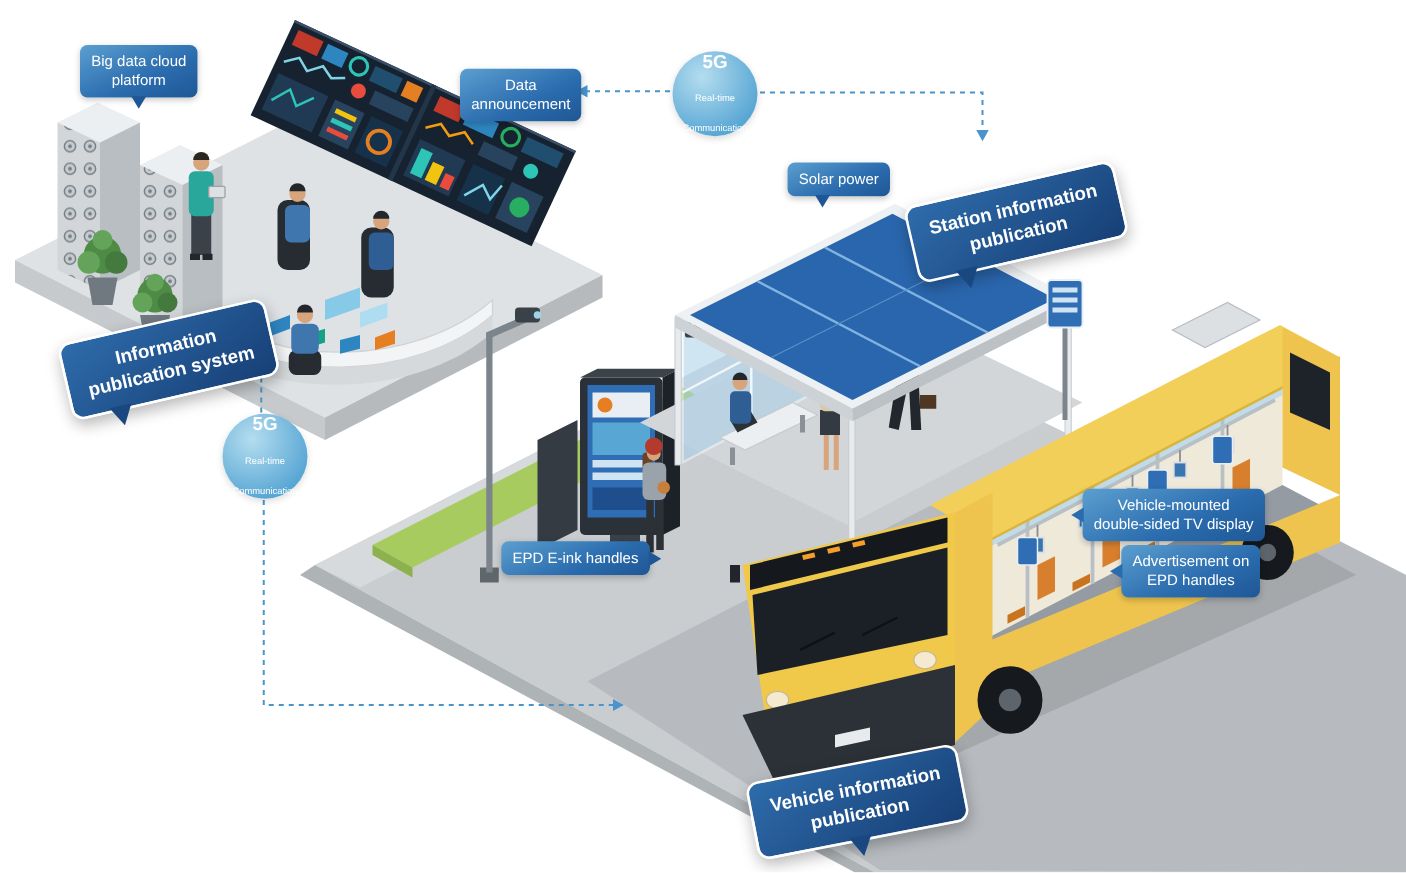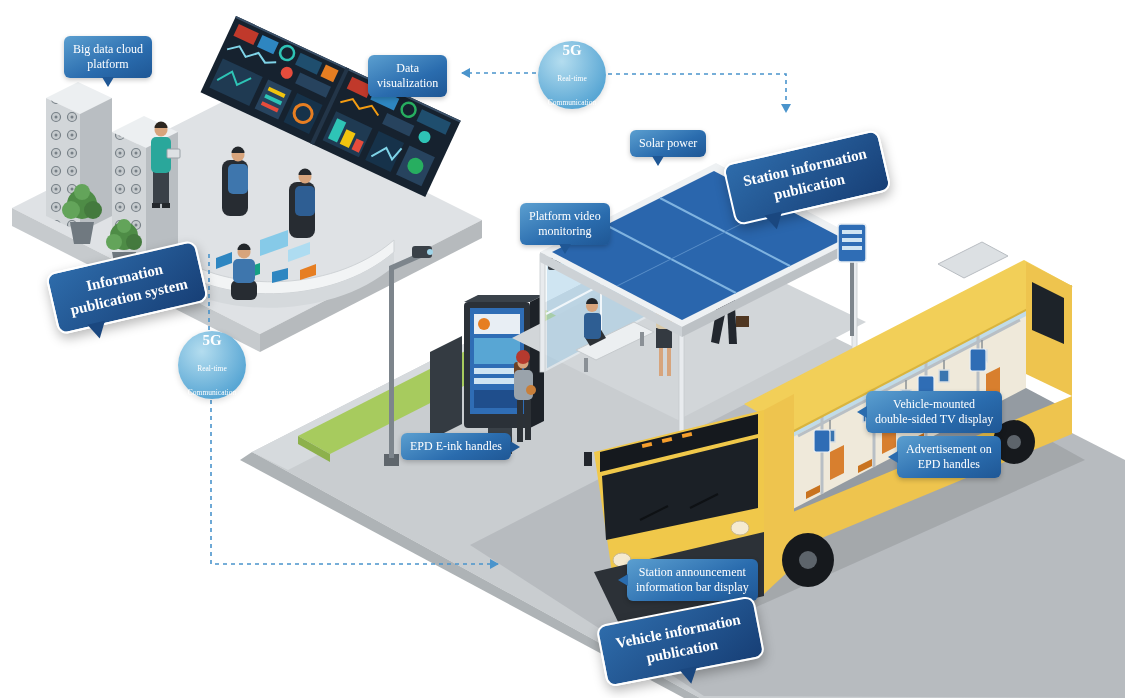--- a/index.html
+++ b/index.html
@@ -1,17 +1,17 @@
 <!DOCTYPE html>
 <html><head>
 <meta charset="utf-8">
 <style>
   html,body{margin:0;padding:0;background:#ffffff;}
   body{font-family:"Liberation Sans", sans-serif;}
-  .scene{position:relative;width:1125px;height:698px;overflow:hidden;background:#ffffff;font-family:Liberation Serif, serif;}
+  .scene{position:relative;width:1125px;height:698px;overflow:hidden;background:#ffffff;}
   .scene svg.illu{position:absolute;left:0;top:0;}
   .label{
     position:absolute;
     background:linear-gradient(155deg,#5b9fd0 0%,#2a6cae 60%,#1f5795 100%);
     color:#fff;border-radius:6px;padding:6px 9px;font-size:12px;line-height:1.25;
     text-align:center;white-space:pre-line;box-shadow:0 2px 5px rgba(0,0,0,.22);
     z-index:5;
   }
   .tail-down::after{content:"";position:absolute;left:50%;bottom:-9px;margin-left:-6px;
     border:6px solid transparent;border-top:10px solid #1f5795;border-bottom:none;}
@@ -369,31 +369,27 @@
     <path d="M 536,73 L 462,73" marker-end="url(#arr)"></path>
     <path d="M 608,74 L 786,74 L 786,112" marker-end="url(#arr)"></path>
     <path d="M 209,254 L 209,330"></path>
     <path d="M 211,400 L 211,564 L 498,564" marker-end="url(#arr)"></path>
   </g>
 </svg>
 
 <div class="label tail-down" style="left:64px;top:36px">Big data cloud
 platform</div>
 <div class="label" style="left:368px;top:55px">Data
-visualization</div>
+announcement</div>
 <div class="label tail-down-left" style="left:630px;top:130px">Solar power</div>
-<div class="label tail-down" style="left:520px;top:203px">Platform video
-monitoring</div>
 <div class="label tail-right" style="left:401px;top:433px">EPD E-ink handles</div>
 <div class="label tail-left" style="left:866px;top:391px">Vehicle-mounted
 double-sided TV display</div>
 <div class="label tail-left" style="left:897px;top:436px">Advertisement on
 EPD handles</div>
-<div class="label tail-left" style="left:627px;top:559px">Station announcement
-information bar display</div>
 
 <div class="bubble rot-13" style="left:50px;top:256px">Information
 publication system</div>
 <div class="bubble rot-13" style="left:727px;top:146px">Station information
 publication</div>
 <div class="bubble rot-11 tail-mid" style="left:600px;top:610px">Vehicle information
 publication</div>
 
 <div class="badge5g" style="left:538px;top:41px">
   <div class="b5g-main">5G</div>

